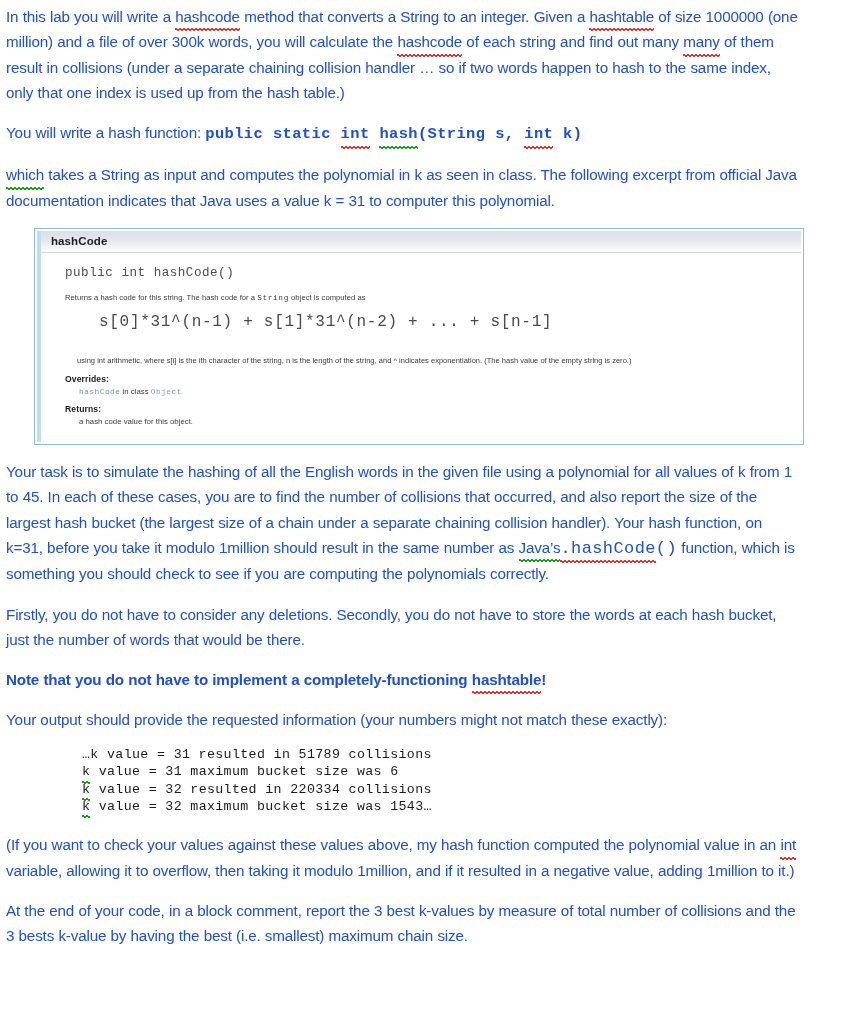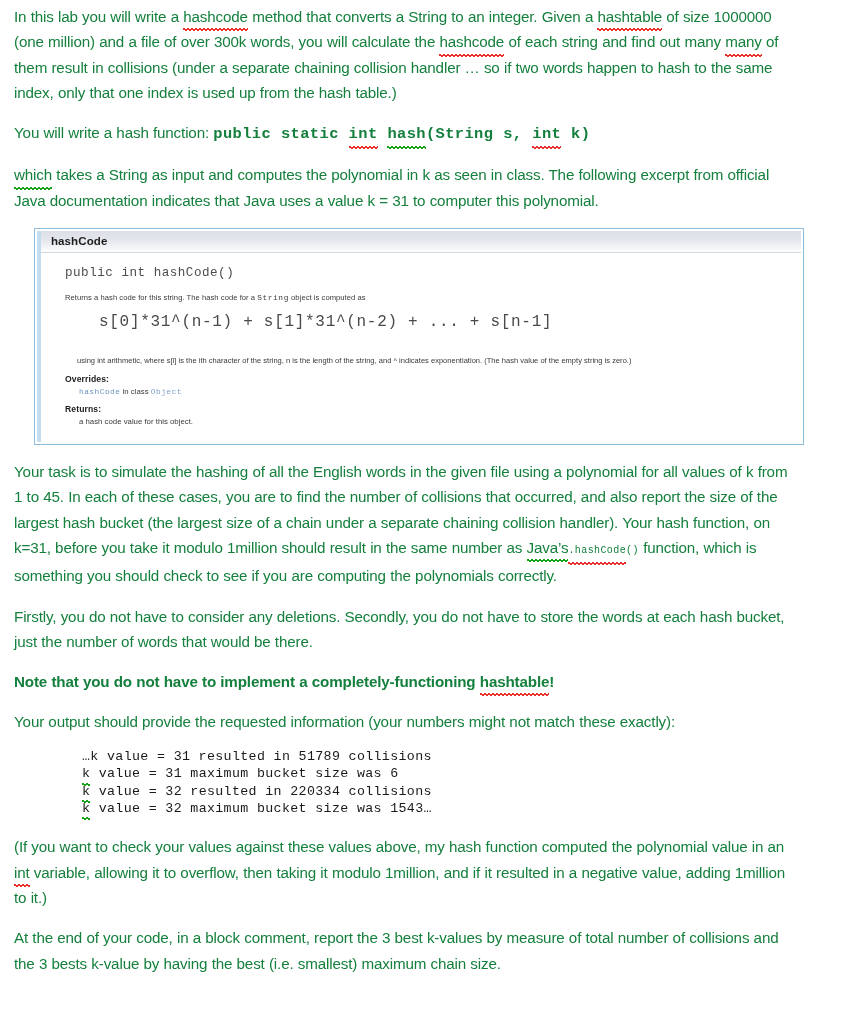--- a/index.html
+++ b/index.html
@@ -18,35 +18,35 @@
   .page {
     width: 844px;
     height: 1024px;
     box-sizing: border-box;
     padding: 4px 46px 0 6px;
     position: relative;
   }
   p.body-text {
     font-size: 15.2px;
     line-height: 25.3px;
-    margin: 0 0 15px 8px;
+    margin: 0 0 15px 0;
     letter-spacing: -0.15px;
     word-spacing: 0.2px;
-    color: #15803d;
+    color: #1d4ed8;
   }
   p.body-text.tight {
     margin-bottom: 13px;
   }
   .bold-note {
     font-weight: bold;
   }
   
   .mono {
     font-family: "Liberation Mono", "DejaVu Sans Mono", monospace;
-    font-size: 10px;
+    font-size: 17px;
     letter-spacing: 0.4px;
   }
   .mono.b {
     font-weight: bold;
     font-size: 15.4px;
   }
   
   .sq-red {
     position: relative;
     display: inline-block;

